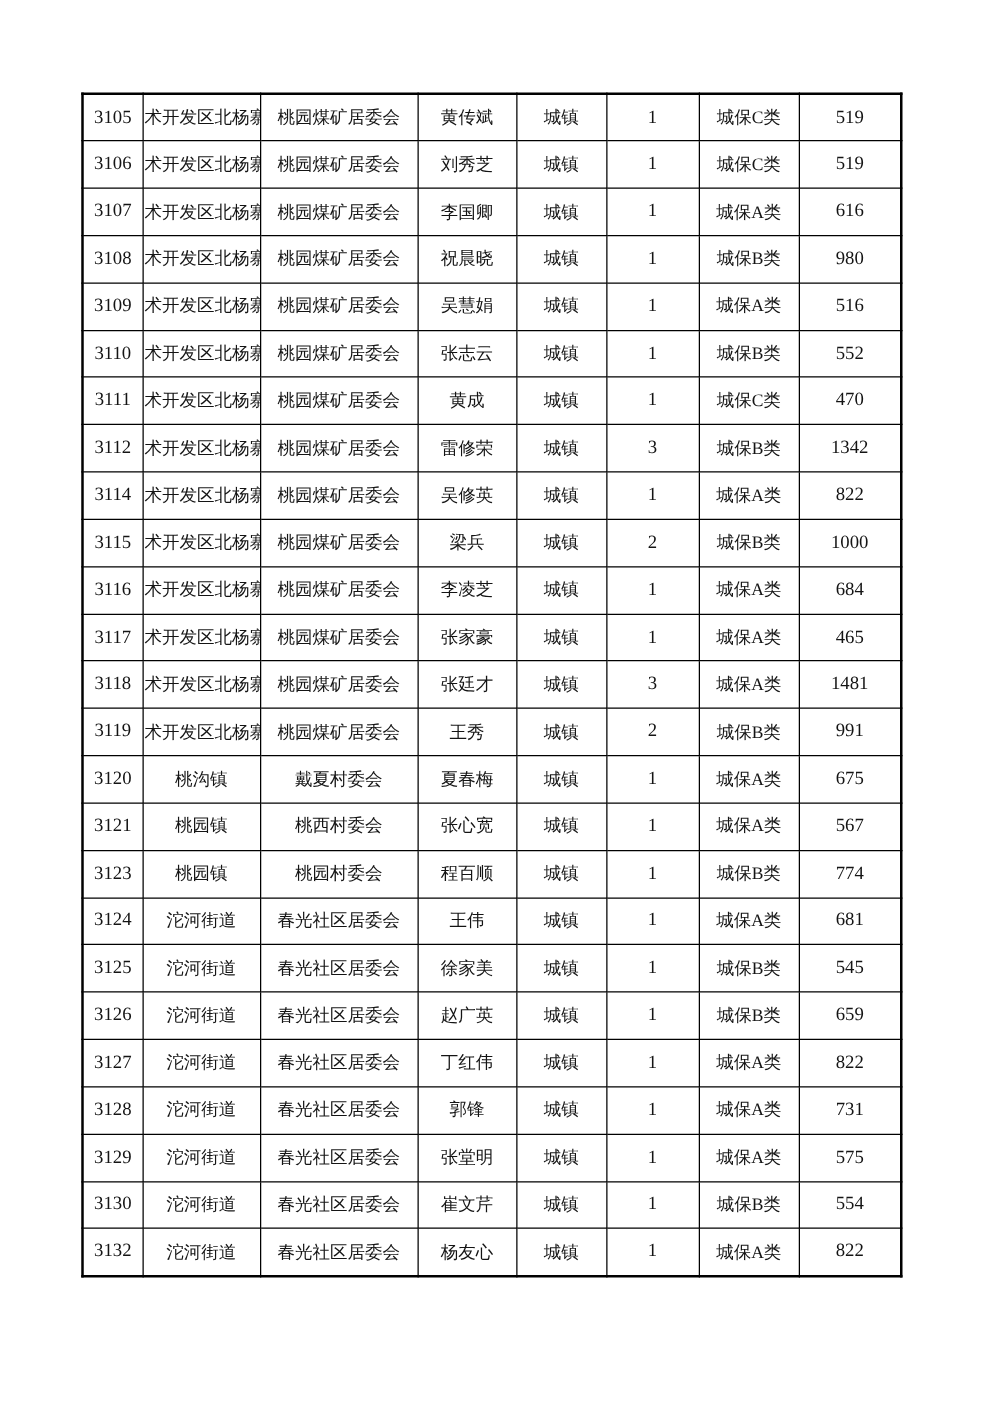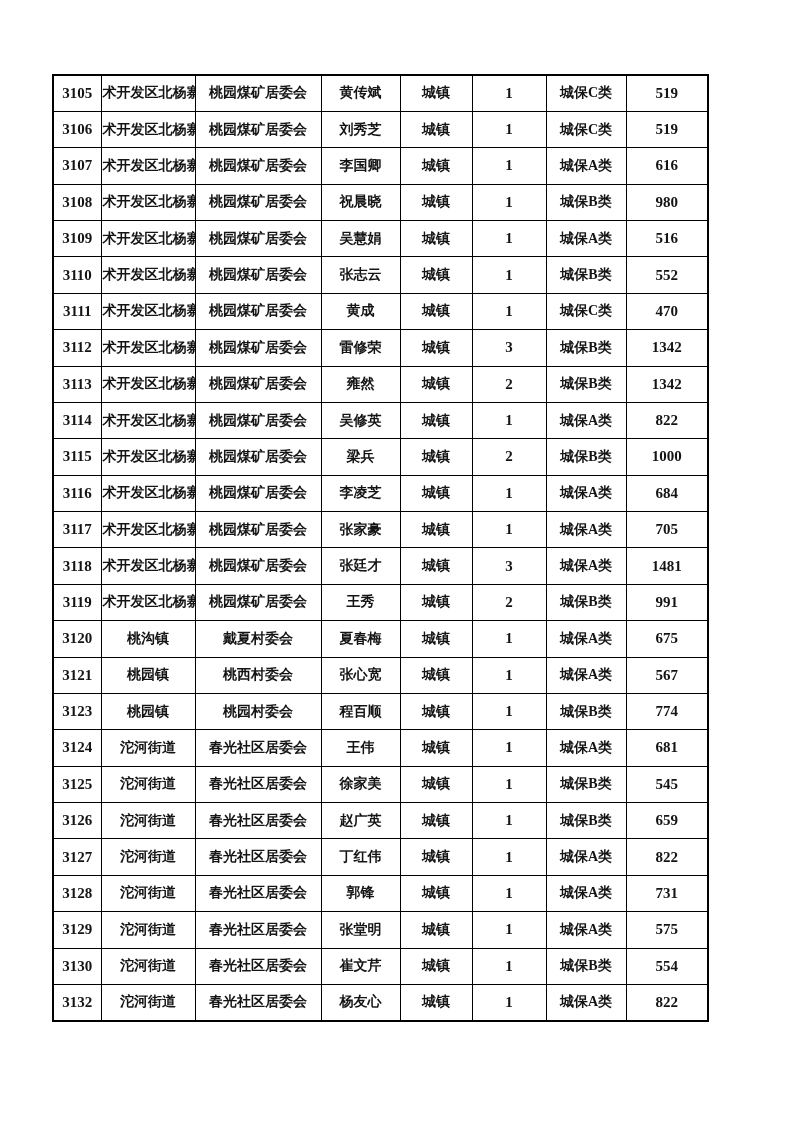--- a/index.html
+++ b/index.html
@@ -8,23 +8,22 @@
   }
   body {
     width: 793px;
     height: 1122px;
     background: #ffffff;
     position: relative;
     font-family: "Liberation Serif", "DejaVu Serif", serif;
   }
   .sheet {
     position: absolute;
-    left: 52px;
+    left: 65px;
     top: 74px;
-    font-weight: bold;
   }
   table.roster {
     border-collapse: collapse;
     table-layout: fixed;
     width: 655px;
     height: 948px;
     border: 2px solid #000;
   }
   table.roster td {
     border: 1.6px solid #000;
@@ -141,68 +140,58 @@
           <td>3112</td>
           <td class="clip">术开发区北杨寨</td>
           <td>桃园煤矿居委会</td>
           <td>雷修荣</td>
           <td>城镇</td>
           <td>3</td>
           <td>城保B类</td>
           <td>1342</td>
         </tr>
         <tr>
-          <td>3113</td>
-          <td class="clip">术开发区北杨寨</td>
-          <td>桃园煤矿居委会</td>
-          <td>雍然</td>
+          <td>3114</td>
+          <td class="clip">术开发区北杨寨</td>
+          <td>桃园煤矿居委会</td>
+          <td>吴修英</td>
+          <td>城镇</td>
+          <td>1</td>
+          <td>城保A类</td>
+          <td>822</td>
+        </tr>
+        <tr>
+          <td>3115</td>
+          <td class="clip">术开发区北杨寨</td>
+          <td>桃园煤矿居委会</td>
+          <td>梁兵</td>
           <td>城镇</td>
           <td>2</td>
           <td>城保B类</td>
-          <td>1342</td>
-        </tr>
-        <tr>
-          <td>3114</td>
-          <td class="clip">术开发区北杨寨</td>
-          <td>桃园煤矿居委会</td>
-          <td>吴修英</td>
-          <td>城镇</td>
-          <td>1</td>
-          <td>城保A类</td>
-          <td>822</td>
-        </tr>
-        <tr>
-          <td>3115</td>
-          <td class="clip">术开发区北杨寨</td>
-          <td>桃园煤矿居委会</td>
-          <td>梁兵</td>
-          <td>城镇</td>
-          <td>2</td>
-          <td>城保B类</td>
           <td>1000</td>
         </tr>
         <tr>
           <td>3116</td>
           <td class="clip">术开发区北杨寨</td>
           <td>桃园煤矿居委会</td>
           <td>李凌芝</td>
           <td>城镇</td>
           <td>1</td>
           <td>城保A类</td>
           <td>684</td>
         </tr>
         <tr>
           <td>3117</td>
           <td class="clip">术开发区北杨寨</td>
           <td>桃园煤矿居委会</td>
           <td>张家豪</td>
           <td>城镇</td>
           <td>1</td>
           <td>城保A类</td>
-          <td>705</td>
+          <td>465</td>
         </tr>
         <tr>
           <td>3118</td>
           <td class="clip">术开发区北杨寨</td>
           <td>桃园煤矿居委会</td>
           <td>张廷才</td>
           <td>城镇</td>
           <td>3</td>
           <td>城保A类</td>
           <td>1481</td>

